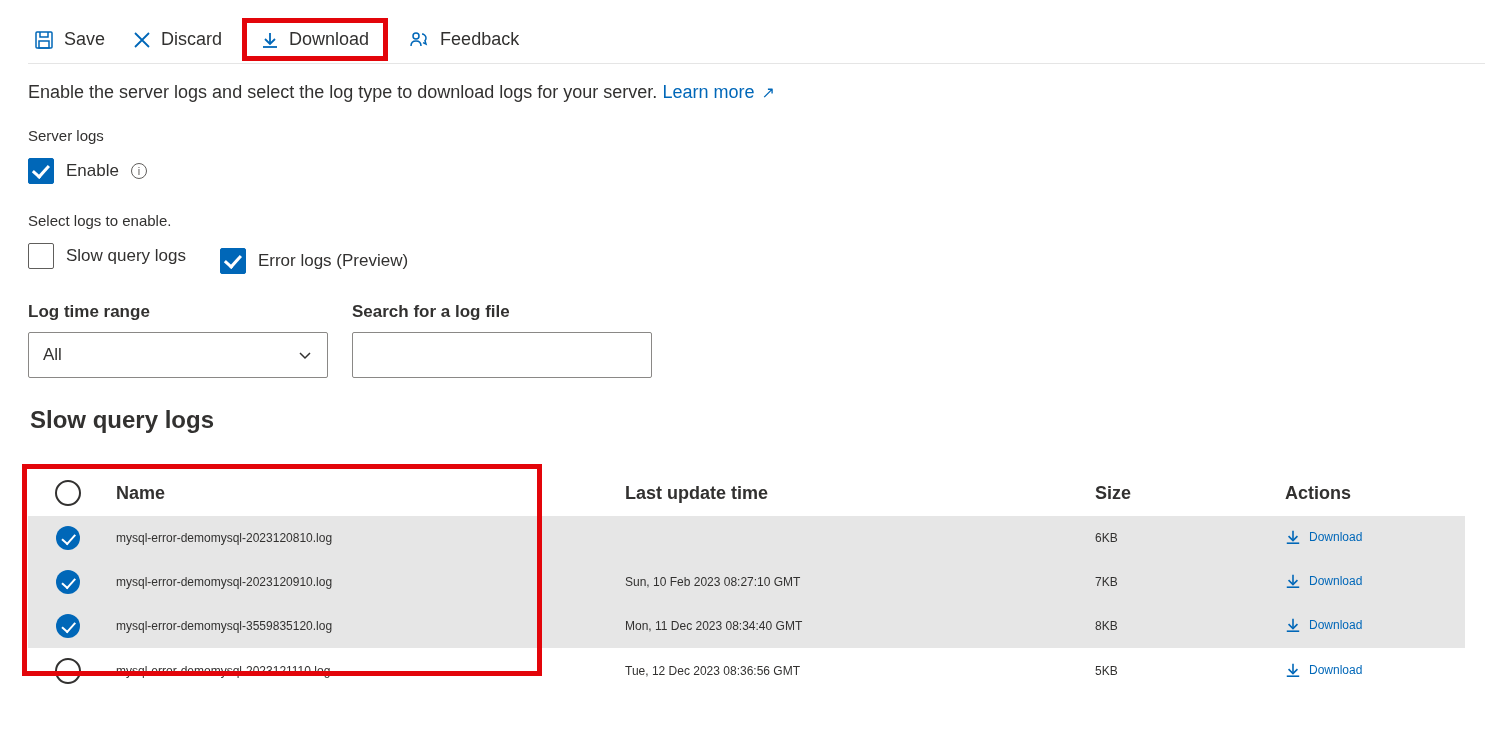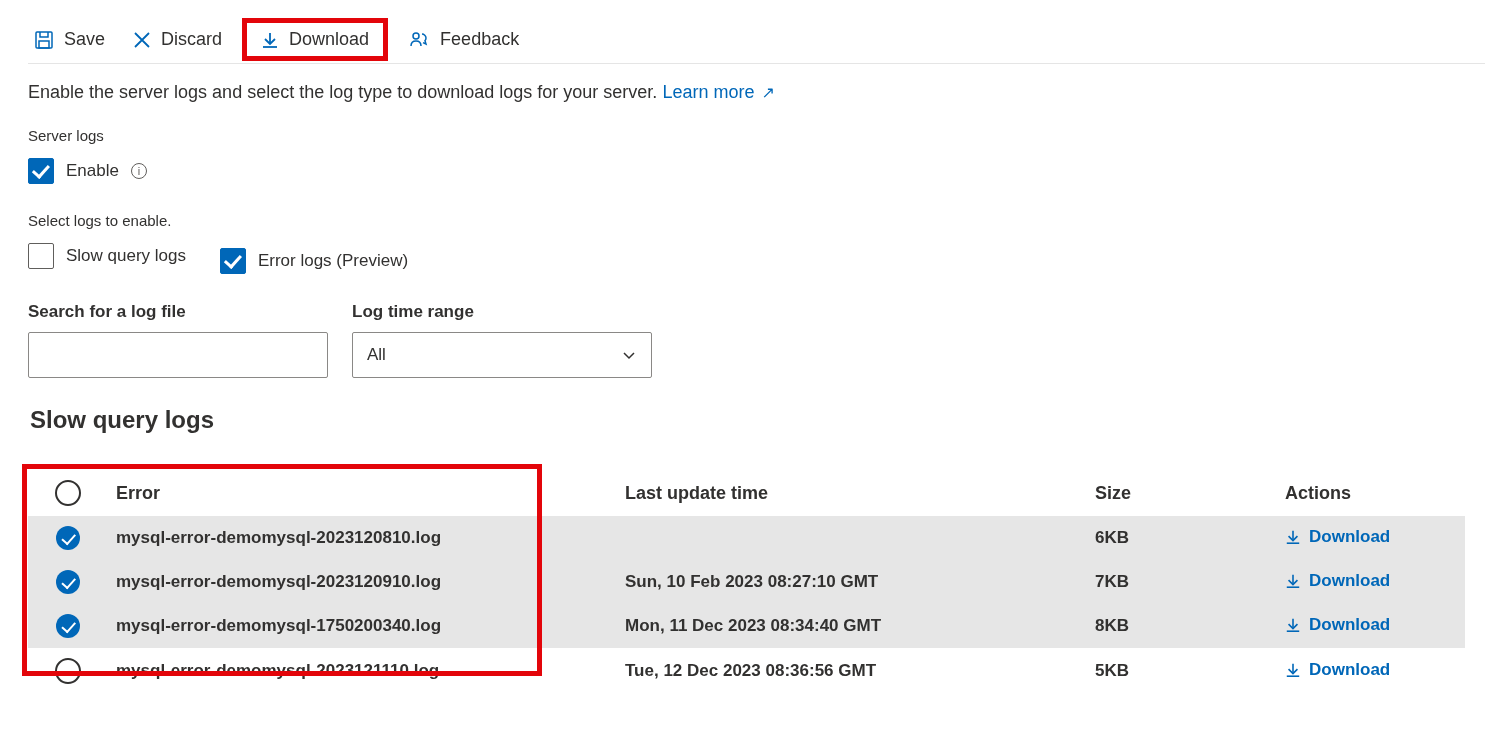--- a/index.html
+++ b/index.html
@@ -110,21 +110,21 @@
   .tab.active { border-bottom: 3px solid #0067b8; }
   .tab-highlight {
     border: 5px solid #e3050a;
     padding: 2px 10px 4px 10px;
   }
 
   
   .table-wrap { margin-top: 28px; width: calc(100% - 20px); }
   .thead, .trow { display:flex; align-items:center; }
   .thead { font-weight:600; font-size:18px; padding: 10px 0; }
-  .trow { font-size: 17px; padding: 10px 0; font-weight: bold; }
+  .trow { font-size: 12px; padding: 10px 0; }
   .trow.sel { background:#e6e6e6; }
   .col-check { width: 80px; display:flex; justify-content:center; }
   .col-name { flex: 1 1 0; padding-left: 8px; }
   .col-time { width: 470px; }
   .col-size { width: 190px; }
   .col-actions { width: 180px; }
 
   .radio-empty {
     width:26px; height:26px; border:2px solid #323130; border-radius:50%;
   }
@@ -208,46 +208,46 @@
     </div>
     <div class="chk-row">
       <span class="chk checked"></span>
       <span>Error logs (Preview)</span>
     </div>
   </div>
 
   
   <div class="filters">
     <div class="filter-col">
-      <span class="filter-label">Search for a log file</span>
-      <input class="txt-input" type="text" style="">
-    </div>
-    <div class="filter-col">
       <span class="filter-label">Log time range</span>
       <div class="select">
         <span>All</span>
         <svg width="16" height="16" viewBox="0 0 16 16" fill="none" stroke="#323130" stroke-width="1.5">
             <path d="M3 6l5 5 5-5"></path>
           </svg>
       </div>
     </div>
+    <div class="filter-col">
+      <span class="filter-label">Search for a log file</span>
+      <input class="txt-input" type="text" style="">
+    </div>
   </div>
 
   
   <div class="tabs">
     <div class="tab">Slow query logs</div>
   </div>
 
   
   <div class="table-wrap" style="position:relative;">
     <div class="thead">
       <div class="col-check">
           <span class="radio-empty"></span>
         </div>
-      <div class="col-name">Error</div>
+      <div class="col-name">Name</div>
       <div class="col-time">Last update time</div>
       <div class="col-size">Size</div>
       <div class="col-actions">Actions</div>
     </div>
     <div id="rows">
         <div class="trow sel">
           <div class="col-check">
             <span class="radio-checked"></span>
           </div>
           <div class="col-name">mysql-error-demomysql-2023120810.log</div>
@@ -274,21 +274,21 @@
                 <path d="M4 8l5 5 5-5"></path>
                 <path d="M2 16h14"></path>
               </svg>
               <span>Download</span>
             </span></div>
         </div>
         <div class="trow sel">
           <div class="col-check">
             <span class="radio-checked"></span>
           </div>
-          <div class="col-name">mysql-error-demomysql-1750200340.log</div>
+          <div class="col-name">mysql-error-demomysql-3559835120.log</div>
           <div class="col-time">Mon, 11 Dec 2023 08:34:40 GMT</div>
           <div class="col-size">8KB</div>
           <div class="col-actions"><span class="dl-link">
               <svg width="16" height="16" viewBox="0 0 18 18" fill="none" stroke="#0067b8" stroke-width="1.8">
                 <path d="M9 2v10"></path>
                 <path d="M4 8l5 5 5-5"></path>
                 <path d="M2 16h14"></path>
               </svg>
               <span>Download</span>
             </span></div>

